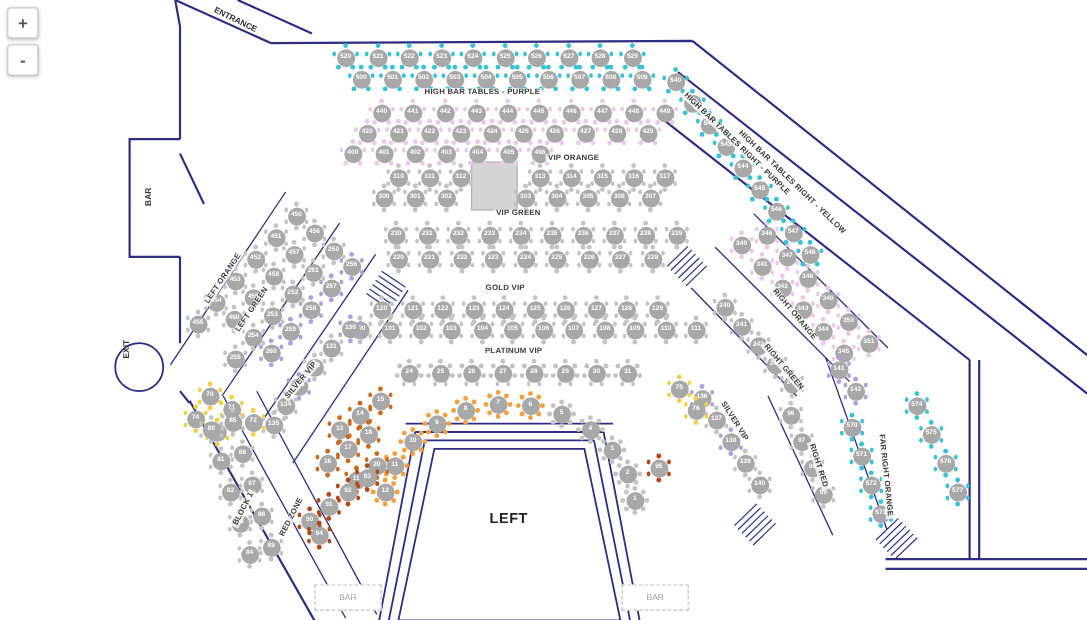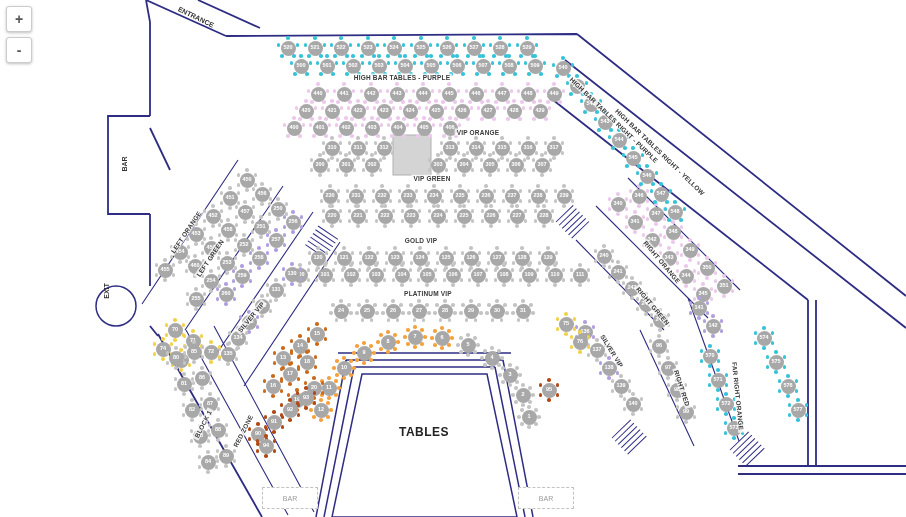--- a/index.html
+++ b/index.html
@@ -113,21 +113,21 @@
         <line x1="0" y1="18" x2="26" y2="18"></line>
         <line x1="0" y1="22.5" x2="26" y2="22.5"></line>
     </g>
   </svg>
 
   <div class="zoomctl">
     <button>+</button>
     <button>-</button>
   </div>
 
-  <div id="stageLabel" class="biglabel">TABLES</div>
+  <div id="stageLabel" class="biglabel">LEFT</div>
   <div id="entranceLabel" class="biglabel">ENTRANCE</div>
   <div id="exitLabel" class="biglabel">EXIT</div>
   <div id="barRoomLabel" class="biglabel">BAR</div>
 
   <div id="barLeft" class="barbox">
     <span>BAR</span>
   </div>
   <div id="barRight" class="barbox">
     <span>BAR</span>
   </div>

